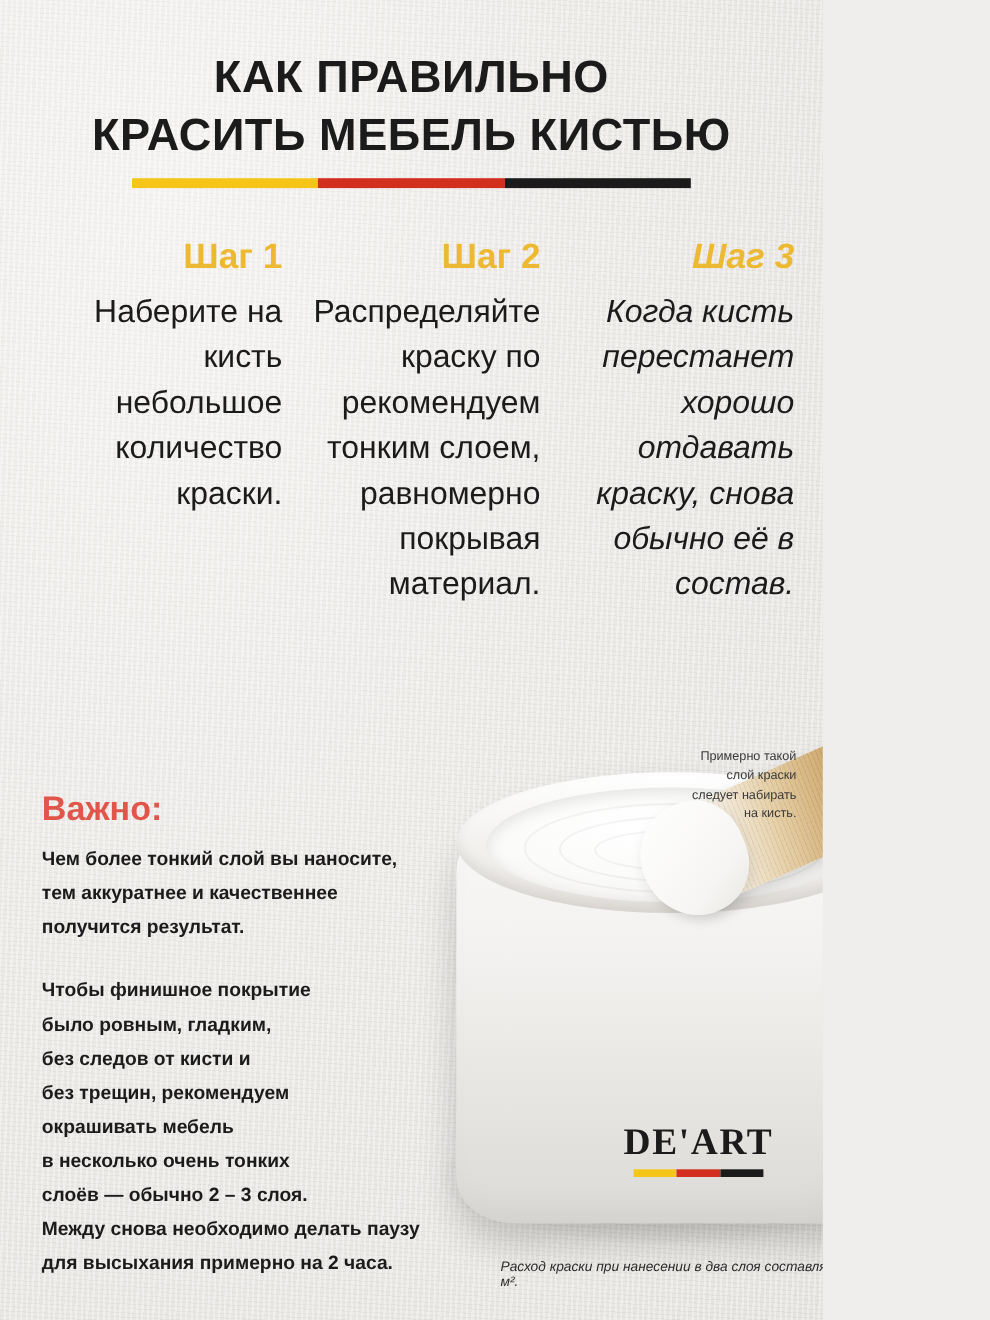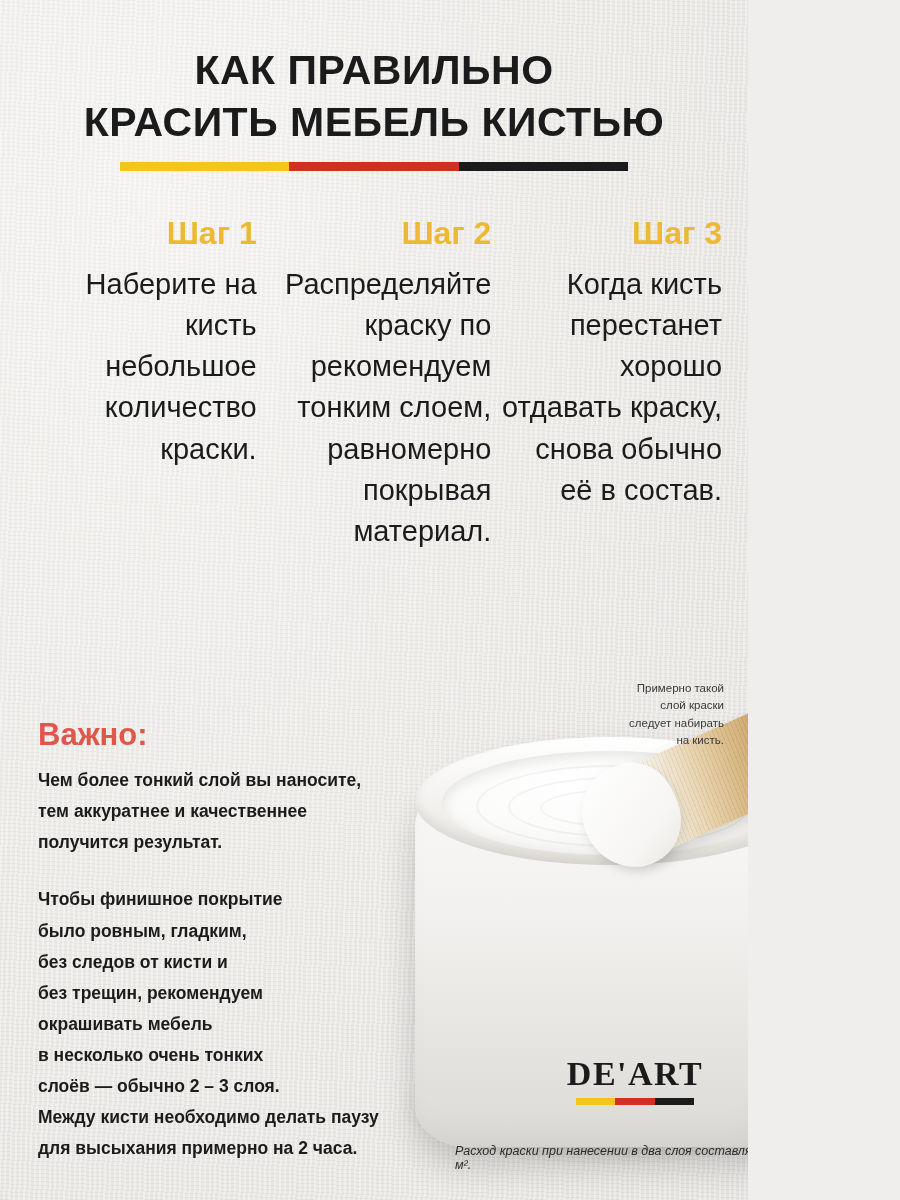--- a/index.html
+++ b/index.html
@@ -74,21 +74,21 @@
     color: #edb932;
     margin-bottom: 12px;
   }
   .step-text {
     font-size: 29px;
     line-height: 1.42;
     color: #1b1b1b;
   }
   .step-1 { padding: 0 6px; }
   .step-2 { padding: 0 2px; }
-  .step-3 { padding: 0 2px; }
+  .step-3 { padding: 0 2px; font-style: italic; }
 
   
   .important {
     position: absolute;
     left: 38px;
     top: 686px;
     width: 420px;
     z-index: 5;
   }
   .important-title {
@@ -129,21 +129,21 @@
     font-size: 12.5px;
     font-style: italic;
     color: #2b2b2b;
     z-index: 6;
   }
 
   
   .photo {
     position: absolute;
     left: 390px;
-    top: 715px;
+    top: 680px;
     width: 510px;
     height: 470px;
     z-index: 2;
   }
   .jar {
     position: absolute;
     left: 25px;
     top: 22px;
     width: 390px;
     height: 410px;
@@ -349,19 +349,19 @@
     <p>тем аккуратнее и качественнее</p>
     <p>получится результат.</p>
     <div class="para-gap"></div>
     <p>Чтобы финишное покрытие</p>
     <p>было ровным, гладким,</p>
     <p>без следов от кисти и</p>
     <p>без трещин, рекомендуем</p>
     <p>окрашивать мебель</p>
     <p>в несколько очень тонких</p>
     <p>слоёв — обычно 2 – 3 слоя.</p>
-    <p>Между кисти необходимо делать паузу</p>
+    <p>Между снова необходимо делать паузу</p>
     <p>для высыхания примерно на 2 часа.</p>
   </div>
 
   <div class="footnote">Расход краски при нанесении в два слоя составляет около 150 г на 1 м².</div>
 
 </div>
 
 </body></html>

